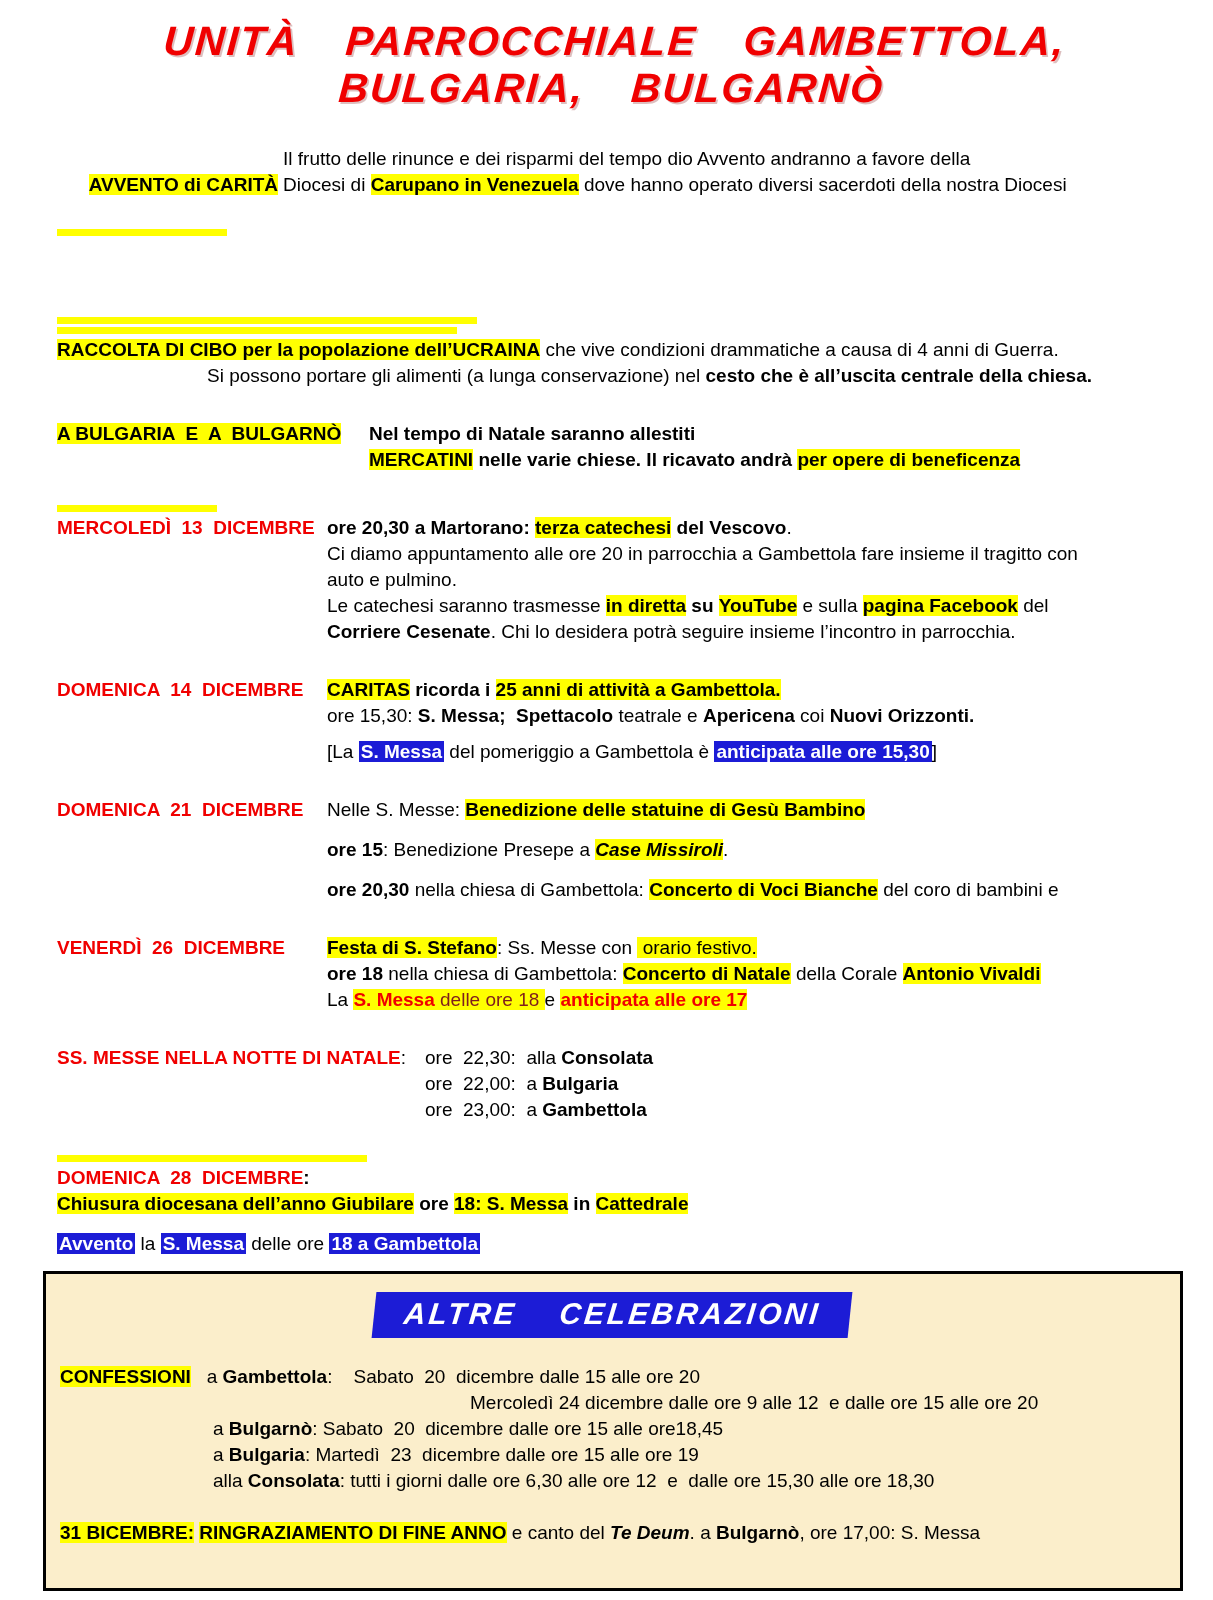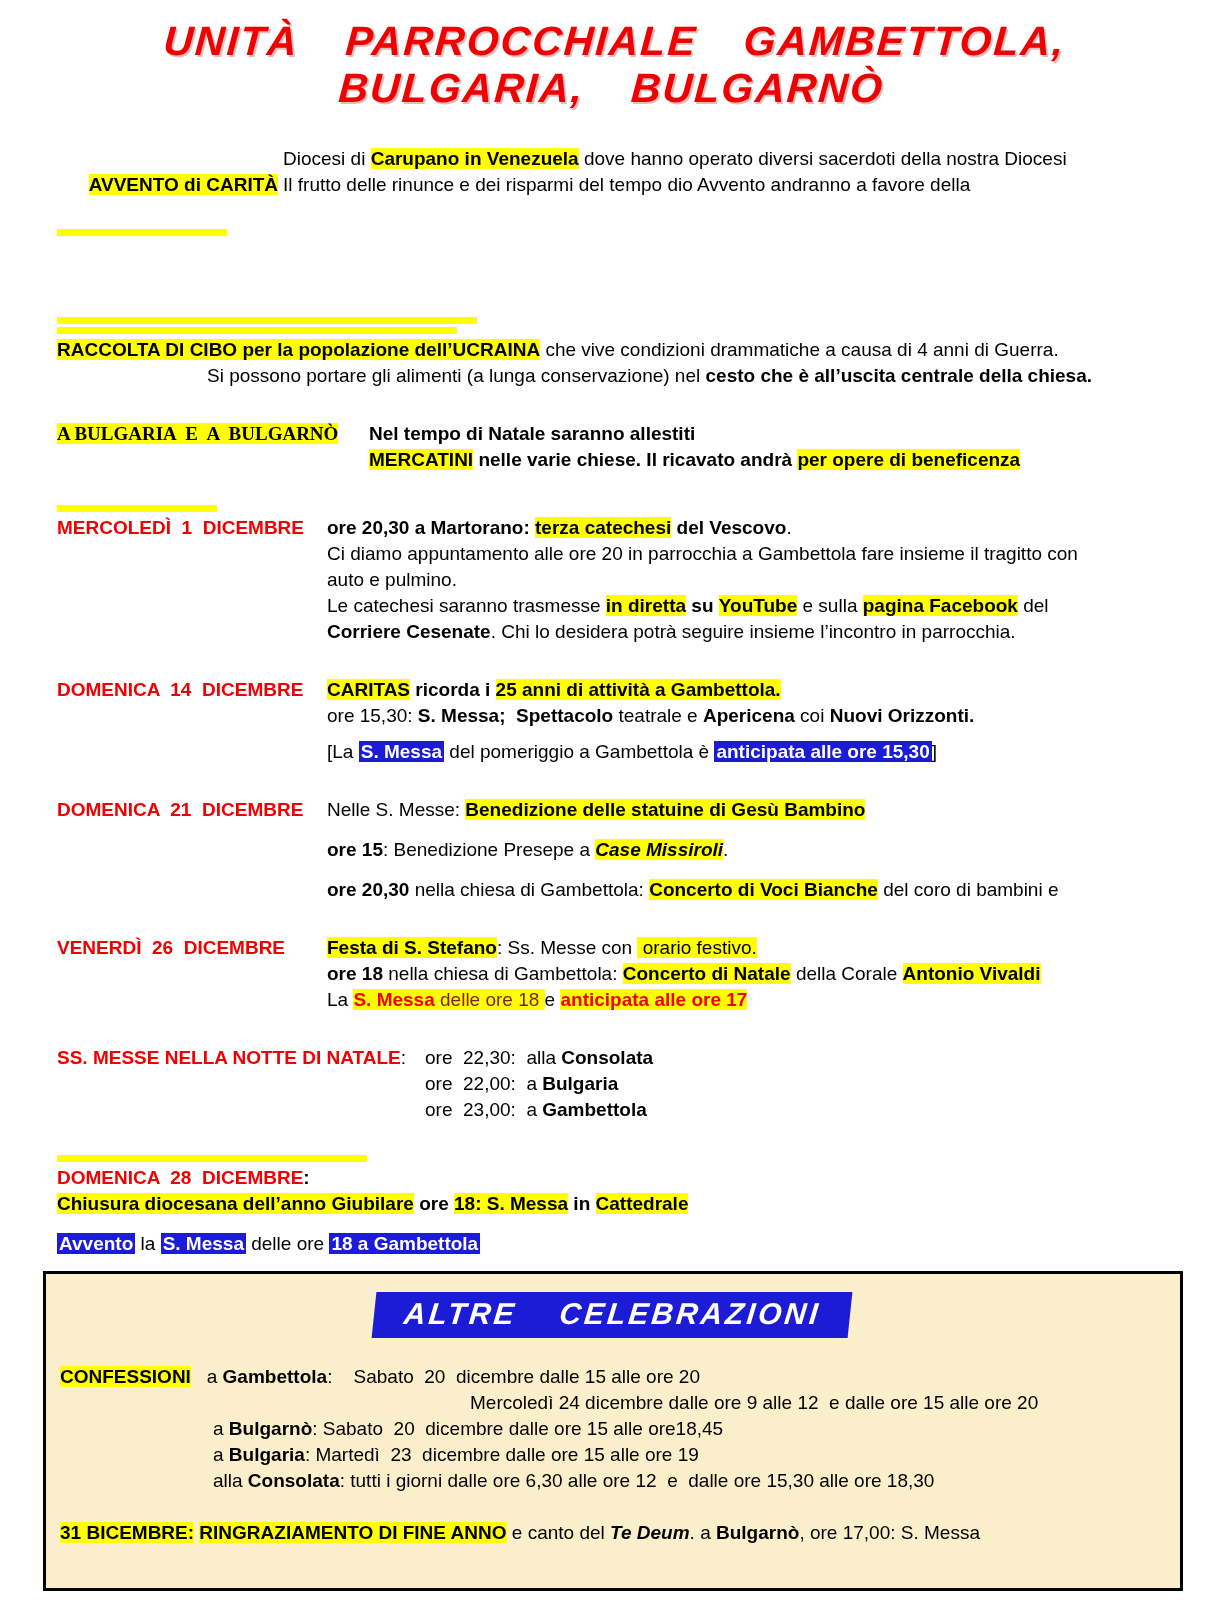--- a/index.html
+++ b/index.html
@@ -23,21 +23,21 @@
     text-shadow:2px 2px 0 rgba(120,0,0,0.25);
     margin:8px 0 34px 0;
     white-space:pre-wrap;
   }
   
   .row{display:flex;align-items:flex-start;}
   .lbl{flex:0 0 auto;line-height:26px;white-space:pre-wrap;}
   .cnt{flex:1 1 auto;min-width:0;}
   .line{line-height:26px;white-space:pre-wrap;}
   .lw-avv{width:226px;}
-  .lw-bul{width:312px;font-family:Liberation Serif, serif;}
+  .lw-bul{width:312px;}
   .lw-date{width:270px;}
   .lw-ss{width:368px;}
   
   .ind-a{margin-left:150px;}
   .ind-b{margin-left:108px;}
   .ind-c{margin-left:410px;}
   .ind-d{margin-left:153px;}
   .ind-e{margin-left:650px;}
   
   .mb-s{margin-bottom:14px;flex-direction:column;}
@@ -91,22 +91,22 @@
 <div class="page">
 
   <div class="main-title">UNITÀ  PARROCCHIALE  GAMBETTOLA,  BULGARIA,  BULGARNÒ</div>
 
   <div class="row mb-m">
     <div class="lbl lw-avv">
       <span><span class="run hlb">AVVENTO di CARITÀ</span></span>
       <div class="strip w170"></div>
     </div>
     <div class="cnt">
+      <div class="line"><span class="run r">Il frutto delle rinunce e dei risparmi del tempo dio Avvento andranno a favore della</span></div>
       <div class="line"><span class="run r">Diocesi di </span><span class="run hlb">Carupano in Venezuela</span><span class="run r"> dove hanno operato diversi sacerdoti della nostra Diocesi</span></div>
-      <div class="line"><span class="run r">Il frutto delle rinunce e dei risparmi del tempo dio Avvento andranno a favore della</span></div>
     </div>
   </div>
 
   <div class="strip w420"></div>
 
   <div class="strip w400"></div>
   <div class="mb-l">
     <div class="line"><span class="run hlb">RACCOLTA DI CIBO per la popolazione dell’UCRAINA</span><span class="run r"> che vive condizioni drammatiche a causa di 4 anni di Guerra.</span></div>
     <div class="line ind-a"><span class="run r">Si possono portare gli alimenti (a lunga conservazione) nel </span><span class="run b">cesto che è all’uscita centrale della chiesa</span><span class="run b">.</span></div>
   </div>
@@ -114,21 +114,21 @@
   <div class="row mb-l">
     <div class="lbl lw-bul"><span class="run hlb">A BULGARIA  E  A  BULGARNÒ</span></div>
     <div class="cnt">
       <div class="line"><span class="run b">Nel tempo di Natale saranno allestiti</span></div>
       <div class="line"><span class="run hlb">MERCATINI</span><span class="run b"> nelle varie chiese. Il ricavato andrà </span><span class="run hlb">per opere di beneficenza</span></div>
     </div>
   </div>
 
   <div class="strip w160"></div>
   <div class="row mb-l">
-    <div class="lbl lw-date"><span class="run redb">MERCOLEDÌ  1  DICEMBRE</span></div>
+    <div class="lbl lw-date"><span class="run redb">MERCOLEDÌ  13  DICEMBRE</span></div>
     <div class="cnt">
       <div class="line"><span class="run b">ore 20,30 a Martorano: </span><span class="run hlb">terza catechesi</span><span class="run r"> </span><span class="run b">del Vescovo</span><span class="run r">.</span></div>
       <div class="line"><span class="run r">Ci diamo appuntamento alle ore 20 in parrocchia a Gambettola fare insieme il tragitto con</span></div>
       <div class="line"><span class="run r">auto e pulmino.</span></div>
       <div class="line"><span class="run r">Le catechesi saranno trasmesse </span><span class="run hlb">in diretta</span><span class="run r"> </span><span class="run b">su</span><span class="run r"> </span><span class="run hlb">YouTube</span><span class="run r"> e sulla </span><span class="run hlb">pagina Facebook</span><span class="run r"> del</span></div>
       <div class="line"><span class="run b">Corriere Cesenate</span><span class="run r">. Chi lo desidera potrà seguire insieme l’incontro in parrocchia.</span></div>
     </div>
   </div>
 
   <div class="row mb-l">

